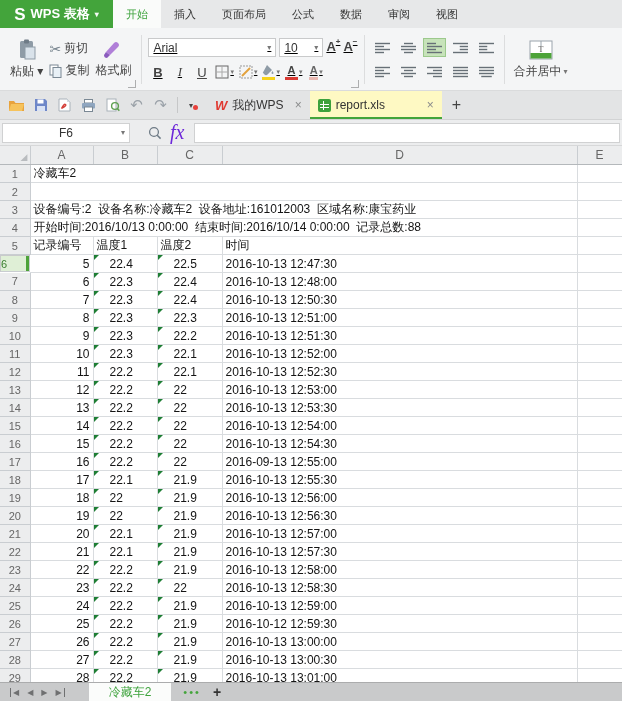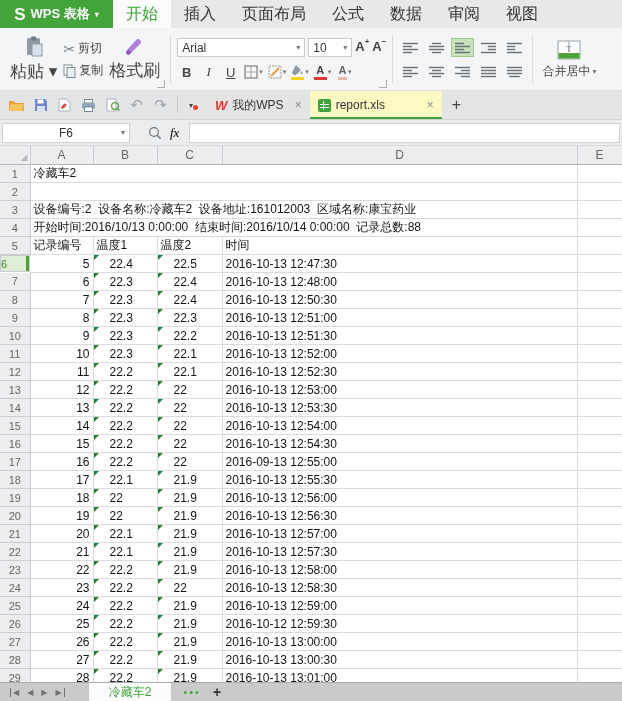--- a/index.html
+++ b/index.html
@@ -3,33 +3,33 @@
 <meta charset="utf-8">
 <style>
   html,body{margin:0;padding:0;}
   body{width:622px;height:701px;overflow:hidden;background:#fff;
        font-family:"Liberation Sans",sans-serif;-webkit-font-smoothing:antialiased;}
   
   .titlebar{height:28px;background:#E7E8E9;display:flex;align-items:stretch;}
   .logo{width:113px;background:#43A43B;color:#fff;display:flex;align-items:center;justify-content:center;gap:5px;font-weight:bold;font-size:13px;}
   .logo .s{font-size:17px;line-height:1;}
   .logo .dd{font-size:8px;opacity:.95;}
-  .mtabs{display:flex;align-items:stretch;font-size:16px;color:#333;}
+  .mtabs{display:flex;align-items:stretch;font-size:11px;color:#333;}
   .mtab{padding:0 13px;display:flex;align-items:center;cursor:default;}
   .mtab.active{background:#FAFBFA;color:#3DA23C;}
   
   .ribbon{height:63px;background:#F4F5F6;border-bottom:1px solid #DADBDC;box-sizing:border-box;display:flex;align-items:stretch;padding:3px 0 2px 4px;}
   .rsep{width:1px;background:#DCDDDE;margin:4px 4px;}
   .rgroup{display:flex;align-items:center;position:relative;padding:0 2px;}
   .launcher{position:absolute;right:1px;bottom:0;width:7px;height:7px;border-left:1px solid #9c9d9e;border-top:1px solid #9c9d9e;transform:rotate(180deg);opacity:.8;}
-  .bigbtn{display:flex;flex-direction:column;align-items:center;justify-content:center;gap:2px;padding:1px 4px;font-size:17px;color:#444;}
+  .bigbtn{display:flex;flex-direction:column;align-items:center;justify-content:center;gap:2px;padding:1px 4px;font-size:12px;color:#444;}
   .smallrows{display:flex;flex-direction:column;justify-content:center;gap:5px;}
   .srow{display:flex;align-items:center;gap:3px;font-size:12px;color:#444;padding:0 2px;}
   .fontcols{display:flex;flex-direction:column;justify-content:center;gap:5px;}
-  .frow{display:flex;align-items:center;gap:3px;}
+  .frow{display:flex;align-items:center;gap:3px;text-decoration:underline;}
   .sel{background:#fff;border:1px solid #C9CACB;height:19px;box-sizing:border-box;display:flex;align-items:center;padding:0 4px;font-size:12px;color:#333;}
   .sel .dd{margin-left:auto;font-size:8px;color:#777;padding-left:4px;}
   .selfont{width:128px;}
   .selsize{width:44px;}
   .tbtn{min-width:17px;height:19px;display:flex;align-items:center;justify-content:center;font-size:13px;color:#444;padding:0 1px;}
   .tbtn .dd{font-size:7px;color:#777;margin-left:1px;}
   .b{font-weight:bold;} .i{font-style:italic;font-family:"Liberation Serif",serif;} .u{text-decoration:underline;}
   .colorbtn{display:flex;flex-direction:column;align-items:center;justify-content:center;line-height:1;height:19px;}
   .bar{width:13px;height:3px;margin-top:1px;}
   .abtn{display:flex;align-items:flex-start;font-size:13px;color:#444;font-weight:bold;height:19px;padding-top:1px;}
@@ -57,21 +57,21 @@
   .eticon:before{content:"";position:absolute;left:2px;top:2px;right:2px;bottom:2px;background:
      linear-gradient(#fff,#fff) 0 3px/9px 1px no-repeat,
      linear-gradient(#fff,#fff) 0 6px/9px 1px no-repeat,
      linear-gradient(#fff,#fff) 3px 0/1px 9px no-repeat;}
   .newtab{display:flex;align-items:center;padding:0 10px;font-size:16px;color:#444;}
   
   .formulabar{height:26px;background:#ECEDEE;display:flex;align-items:center;border-bottom:1px solid #D7D8D9;box-sizing:border-box;padding:0 1px;}
   .namebox{width:128px;height:20px;background:#fff;border:1px solid #D0D1D2;box-sizing:border-box;display:flex;align-items:center;justify-content:center;font-size:12px;color:#333;position:relative;margin-left:1px;}
   .namebox .dd{position:absolute;right:4px;font-size:8px;color:#777;}
   .fxarea{display:flex;align-items:center;gap:8px;padding:0 10px 0 18px;}
-  .fx{font-style:italic;font-family:"Liberation Serif",serif;font-size:13px;color:#000000;}
+  .fx{font-style:italic;font-family:"Liberation Serif",serif;font-size:20px;color:#6d28d9;}
   .finput{flex:1;height:20px;background:#fff;border:1px solid #D0D1D2;box-sizing:border-box;margin-right:1px;}
   
   .sheet{height:536px;overflow:hidden;background:#fff;}
   table.grid{border-collapse:collapse;table-layout:fixed;width:622px;font-size:12px;}
   .grid th{height:18px;background:#ECEDEE;color:#666;font-weight:normal;font-size:12px;
            border-right:1px solid #C9CDD1;border-bottom:1px solid #B4B8BB;padding:0;}
   .grid th.corner{position:relative;}
   .grid th.corner .tri{position:absolute;right:2px;bottom:2px;font-size:9px;color:#B9BCBF;line-height:1;}
   .grid td{height:17px;padding:0 0 0 3px;border-right:1px solid #D9DCDF;border-bottom:1px solid #D9DCDF;
            white-space:nowrap;overflow:visible;color:#141414;}

